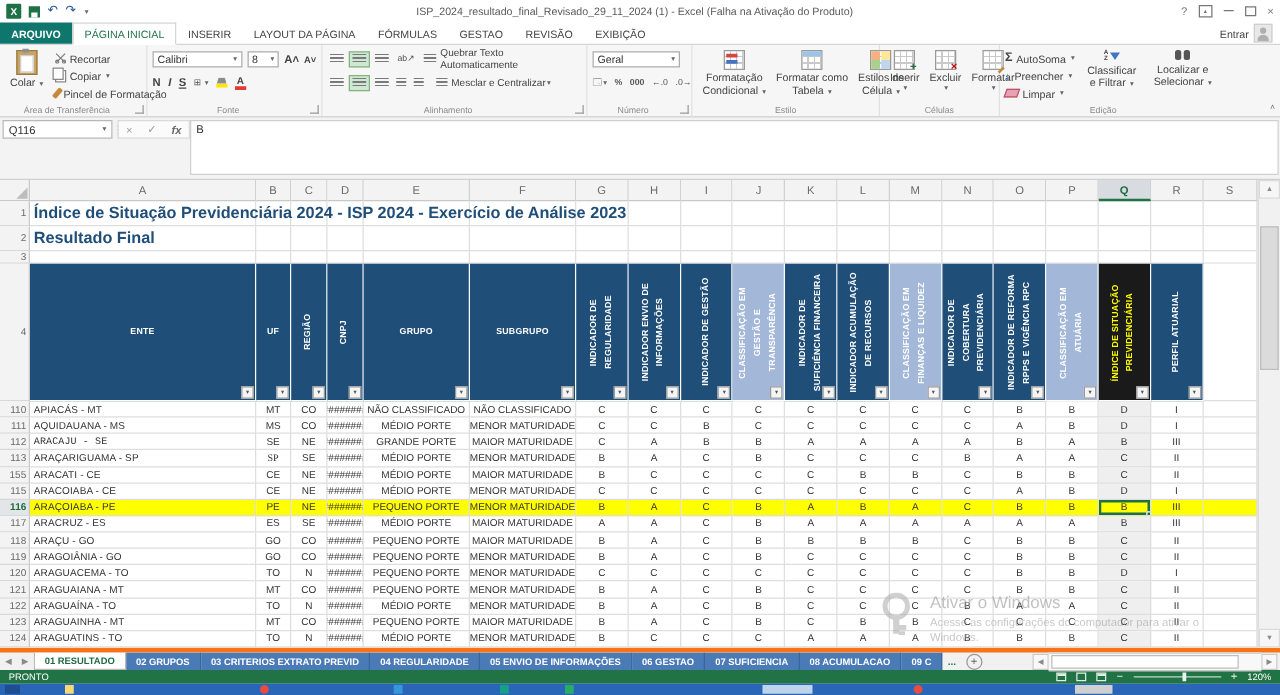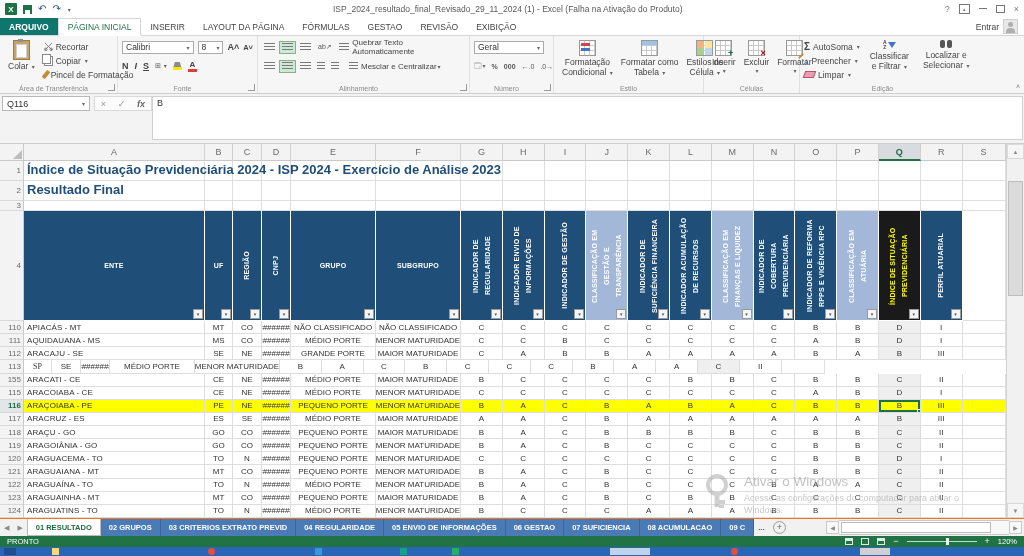--- a/index.html
+++ b/index.html
@@ -114,21 +114,21 @@
   .varr{height:15px;flex:0 0 auto;display:flex;align-items:center;justify-content:center;font-size:6px;color:#8A8A8A;background:#F6F6F6;border:1px solid #DADADA;box-sizing:border-box}
   .vtrack{flex:1;position:relative}
   .vthumb{position:absolute;top:22px;left:1px;right:1px;height:115px;background:#DBDBDB;border:1px solid #BDBDBD;box-sizing:border-box}
   .watermark{position:absolute;left:702px;top:330px;z-index:5;pointer-events:none;display:flex;gap:8px;opacity:0.55}
   .wmkey{flex:0 0 auto}
   .wmtext .l1{font-size:13.5px;color:#8F8F8F}
   .wmtext .l2{font-size:9px;color:#9A9A9A;margin-top:4px}
   .wmtext .l3{font-size:9px;color:#9A9A9A;margin-top:2px}
 
   
-  .tabbar{height:18px;background:#F1F1F1;border-top:1px solid #f97316;display:flex;align-items:stretch;box-sizing:border-box}
+  .tabbar{height:18px;background:#F1F1F1;border-top:4px solid #f97316;display:flex;align-items:stretch;box-sizing:border-box}
   .tnav{display:flex;align-items:center;padding:0 4px;color:#8A8A8A;font-size:7px}
   .stabs{display:flex;align-items:stretch;overflow:hidden}
   .stab{display:flex;align-items:center;padding:0 8px;font-size:7.5px;font-weight:bold;color:#fff;background:#4A7BB7;border-right:1px solid #39669D;white-space:nowrap;box-sizing:border-box}
   .stab.active{background:#fff;color:#1E6B41;border:1px solid #B9B9B9;border-top:none}
   .tmore{display:flex;align-items:center;padding:0 4px;color:#217346;font-weight:bold;font-size:8px}
   .tadd{display:flex;align-items:center;justify-content:center;align-self:center;width:11px;height:11px;border:1px solid #9A9A9A;border-radius:50%;color:#666;font-size:9px;line-height:1;margin:0 4px}
   .hscroll{margin-left:auto;display:flex;align-items:center;width:196px;flex:0 0 auto;padding-right:2px}
   .hsarr{width:13px;height:13px;border:1px solid #C9C9C9;background:#F8F8F8;color:#8A8A8A;font-size:6px;display:flex;align-items:center;justify-content:center;box-sizing:border-box}
   .htrack{flex:1;height:13px;border:1px solid #C9C9C9;border-left:none;border-right:none;background:#F8F8F8;position:relative}
   .hthumb{position:absolute;left:2px;top:1px;bottom:1px;width:150px;background:#fff;border:1px solid #BDBDBD;box-sizing:border-box}
@@ -614,21 +614,21 @@
             <div class="dcell" style="width: 41.8px; height: 13.13px;">C</div>
             <div class="dcell" style="width: 41.8px; height: 13.13px;">C</div>
             <div class="dcell" style="width: 41.8px; height: 13.13px;">A</div>
             <div class="dcell" style="width: 41.8px; height: 13.13px;">B</div>
             <div class="dcell qcol" style="width: 41.8px; height: 13.13px;">D</div>
             <div class="dcell" style="width: 41.8px; height: 13.13px;">I</div>
             <div class="dcell" style="width: 43px; height: 13.13px;"></div>
           </div>
           <div class="srow" style="height: 13.13px;">
             <div class="rowhead" style="height: 13.13px;">112</div>
-            <div class="dcell ente" style="width: 181px; height: 13.13px;">ARACAJU - SE</div>
+            <div class="dcell ente" style="width: 181px; height: 13.13px; font-family: Liberation Mono, monospace;">ARACAJU - SE</div>
             <div class="dcell" style="width: 28px; height: 13.13px;">SE</div>
             <div class="dcell" style="width: 29px; height: 13.13px;">NE</div>
             <div class="dcell" style="width: 29px; height: 13.13px;">########</div>
             <div class="dcell" style="width: 85px; height: 13.13px;">GRANDE PORTE</div>
             <div class="dcell" style="width: 85px; height: 13.13px;">MAIOR MATURIDADE</div>
             <div class="dcell" style="width: 41.8px; height: 13.13px;">C</div>
             <div class="dcell" style="width: 41.8px; height: 13.13px;">A</div>
             <div class="dcell" style="width: 41.8px; height: 13.13px;">B</div>
             <div class="dcell" style="width: 41.8px; height: 13.13px;">B</div>
             <div class="dcell" style="width: 41.8px; height: 13.13px;">A</div>
@@ -636,20 +636,21 @@
             <div class="dcell" style="width: 41.8px; height: 13.13px;">A</div>
             <div class="dcell" style="width: 41.8px; height: 13.13px;">A</div>
             <div class="dcell" style="width: 41.8px; height: 13.13px;">B</div>
             <div class="dcell" style="width: 41.8px; height: 13.13px;">A</div>
             <div class="dcell qcol" style="width: 41.8px; height: 13.13px;">B</div>
             <div class="dcell" style="width: 41.8px; height: 13.13px;">III</div>
             <div class="dcell" style="width: 43px; height: 13.13px;"></div>
           </div>
           <div class="srow" style="height: 13.13px;">
             <div class="rowhead" style="height: 13.13px;">113</div>
+            <div class="dcell ente" style="width: 181px; height: 13.13px;">ARAÇARIGUAMA - SP</div>
             <div class="dcell" style="width: 28px; height: 13.13px; font-family: Liberation Serif, serif;">SP</div>
             <div class="dcell" style="width: 29px; height: 13.13px;">SE</div>
             <div class="dcell" style="width: 29px; height: 13.13px;">########</div>
             <div class="dcell" style="width: 85px; height: 13.13px;">MÉDIO PORTE</div>
             <div class="dcell" style="width: 85px; height: 13.13px;">MENOR MATURIDADE</div>
             <div class="dcell" style="width: 41.8px; height: 13.13px;">B</div>
             <div class="dcell" style="width: 41.8px; height: 13.13px;">A</div>
             <div class="dcell" style="width: 41.8px; height: 13.13px;">C</div>
             <div class="dcell" style="width: 41.8px; height: 13.13px;">B</div>
             <div class="dcell" style="width: 41.8px; height: 13.13px;">C</div>

